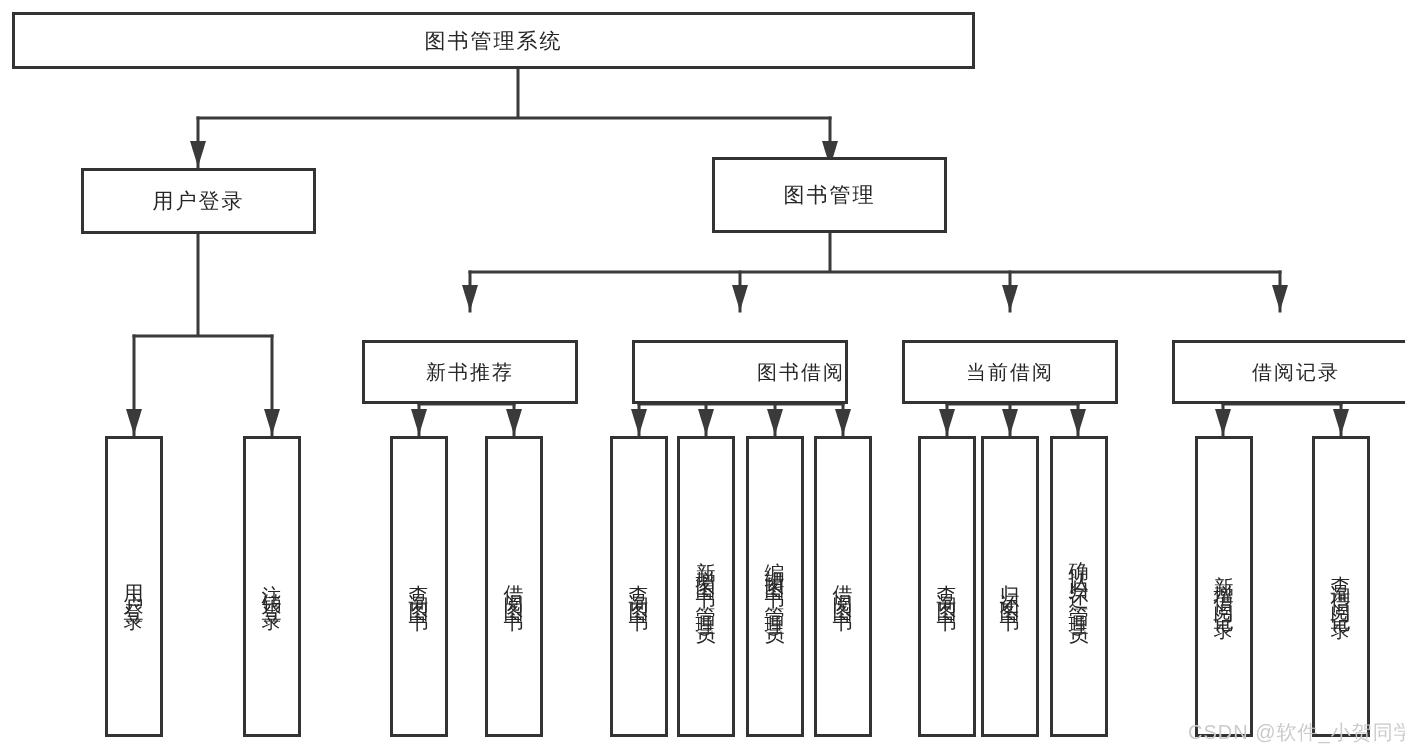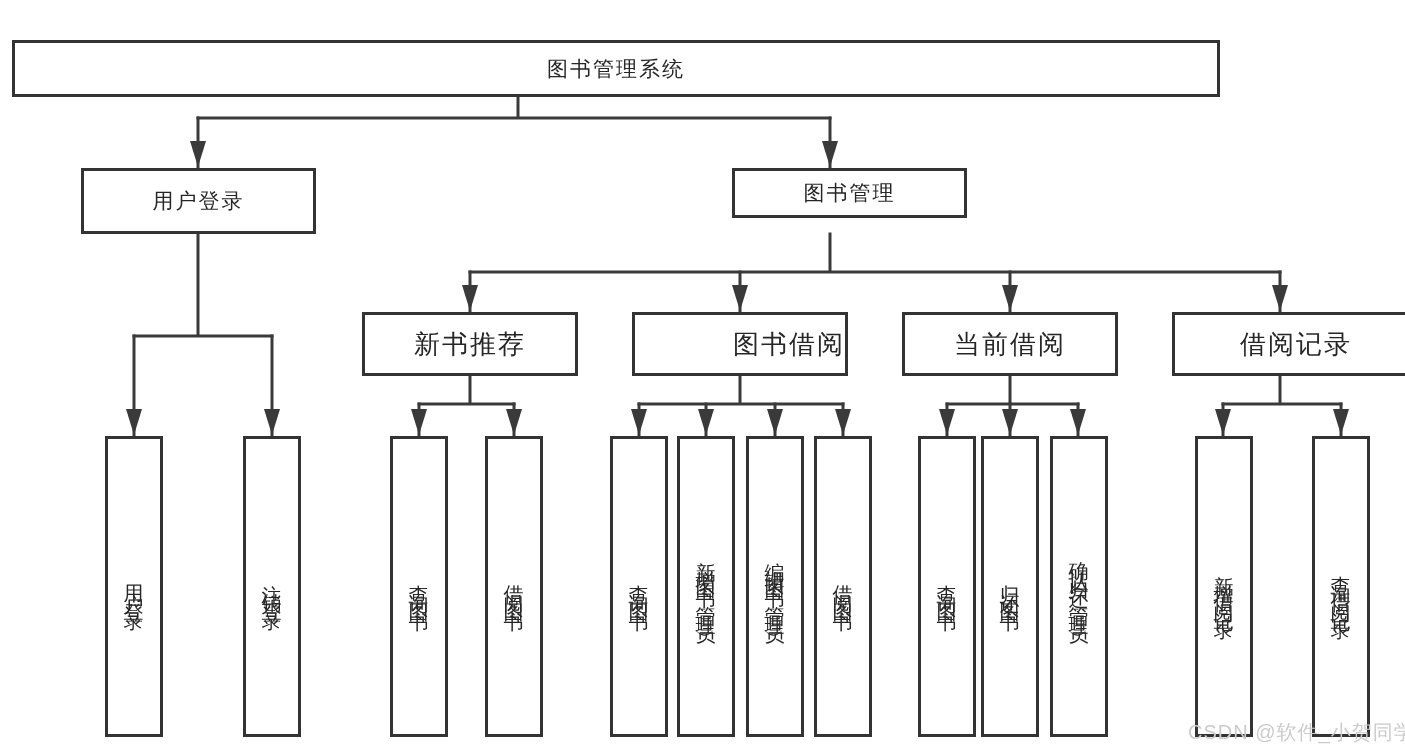--- a/index.html
+++ b/index.html
@@ -8,21 +8,21 @@
     font-family:"Liberation Sans",sans-serif;color:#262626;
   }
   #wires{position:absolute;left:0;top:0;width:1405px;height:747px;}
   .node{
     position:absolute;box-sizing:border-box;background:#fff;
     border:3px solid #333;display:flex;align-items:center;justify-content:center;
     text-align:center;
   }
   .h1{font-size:21px;letter-spacing:2px;}
   .h2{font-size:21px;letter-spacing:2px;}
-  .h3{font-size:26px;letter-spacing:2px;}
+  .h3{font-size:20px;letter-spacing:2px;margin-top:28px;}
   .vnode{
     position:absolute;box-sizing:border-box;background:#fff;
     border:3px solid #333;display:flex;align-items:center;justify-content:center;
     width:58px;top:436px;height:301px;
   }
   .vtext{
     writing-mode:vertical-rl;text-orientation:mixed;
     font-size:20px;letter-spacing:9px;line-height:1;white-space:nowrap;
   }
   #watermark{
@@ -71,28 +71,28 @@
       <line x1="947" y1="404" x2="947" y2="435" marker-end="url(#arrow)"></line>
       <line x1="1010" y1="404" x2="1010" y2="435" marker-end="url(#arrow)"></line>
       <line x1="1078" y1="404" x2="1078" y2="435" marker-end="url(#arrow)"></line>
 
       <path d="M1280,376 V404 M1223,404 H1341"></path>
       <line x1="1223" y1="404" x2="1223" y2="435" marker-end="url(#arrow)"></line>
       <line x1="1341" y1="404" x2="1341" y2="435" marker-end="url(#arrow)"></line>
     </g>
   </svg>
 
-  <div class="node h1" style="left:12px;top:12px;width:1208px;height:57px;margin-top:28px;">
+  <div class="node h1" style="left:12px;top:12px;width:963px;height:57px;">
     <span>图书管理系统</span>
   </div>
 
   <div class="node h2" style="left:81px;top:168px;width:235px;height:66px;">
     <span>用户登录</span>
   </div>
-  <div class="node h2" style="left:712px;top:168px;width:235px;height:50px;margin-left:20px;">
+  <div class="node h2" style="left:712px;top:157px;width:235px;height:76px;">
     <span>图书管理</span>
   </div>
 
   <div class="node h3" style="left:362px;top:312px;width:216px;height:64px;">
     <span>新书推荐</span>
   </div>
   <div class="node h3" style="left:632px;top:312px;width:216px;height:64px;justify-content:flex-end;">
     <span>图书借阅</span>
   </div>
   <div class="node h3" style="left:902px;top:312px;width:216px;height:64px;">

